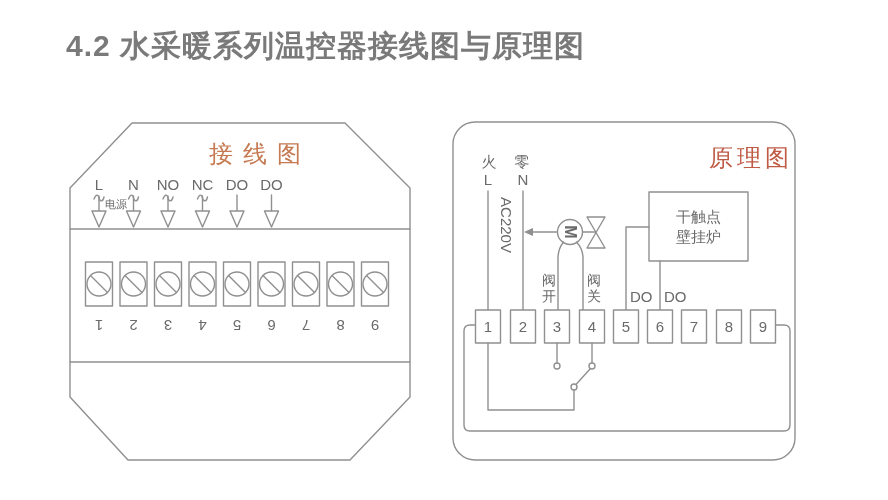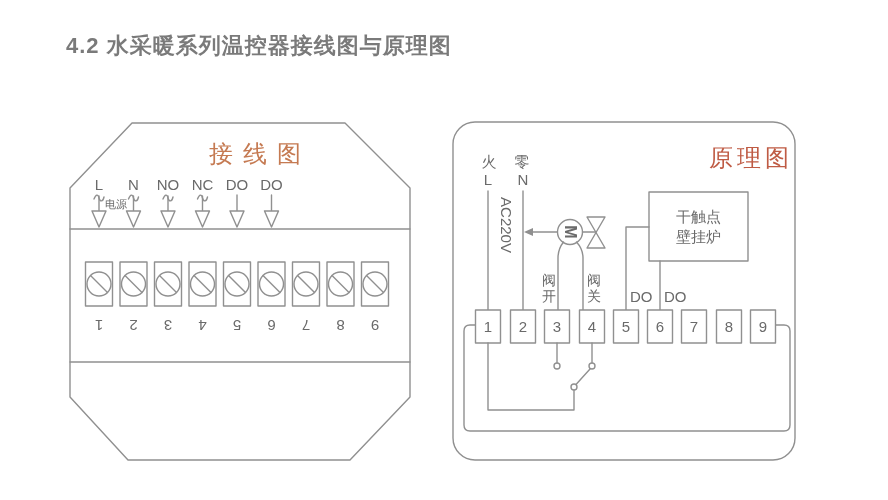--- a/index.html
+++ b/index.html
@@ -1,18 +1,18 @@
 <!DOCTYPE html>
 <html><head>
 <meta charset="utf-8">
 <style>
   html,body{margin:0;padding:0;background:#ffffff;}
   body{width:888px;height:500px;position:relative;overflow:hidden;
        font-family:"Liberation Sans",sans-serif;}
-  .page-title{position:absolute;left:66px;top:26px;font-size:22px;line-height:40px;
+  .page-title{position:absolute;left:66px;top:26px;font-size:30px;line-height:40px;
        font-weight:600;color:#7a7a7a;letter-spacing:1px;white-space:nowrap;}
   .diagram{position:absolute;}
   #wiring-svg{left:60px;top:115px;}
   #schematic-svg{left:450px;top:115px;}
   svg{overflow:visible;}
   .ln{stroke:#909090;stroke-width:1.4;fill:none;stroke-linecap:round;stroke-linejoin:round;}
   .lnw{stroke:#909090;stroke-width:1.4;fill:#ffffff;stroke-linejoin:round;}
   .fillarrow{fill:#8f8f8f;stroke:none;}
   .txt{fill:#6a6a6a;font-family:"Liberation Sans",sans-serif;}
   .t15{font-size:15px;}

